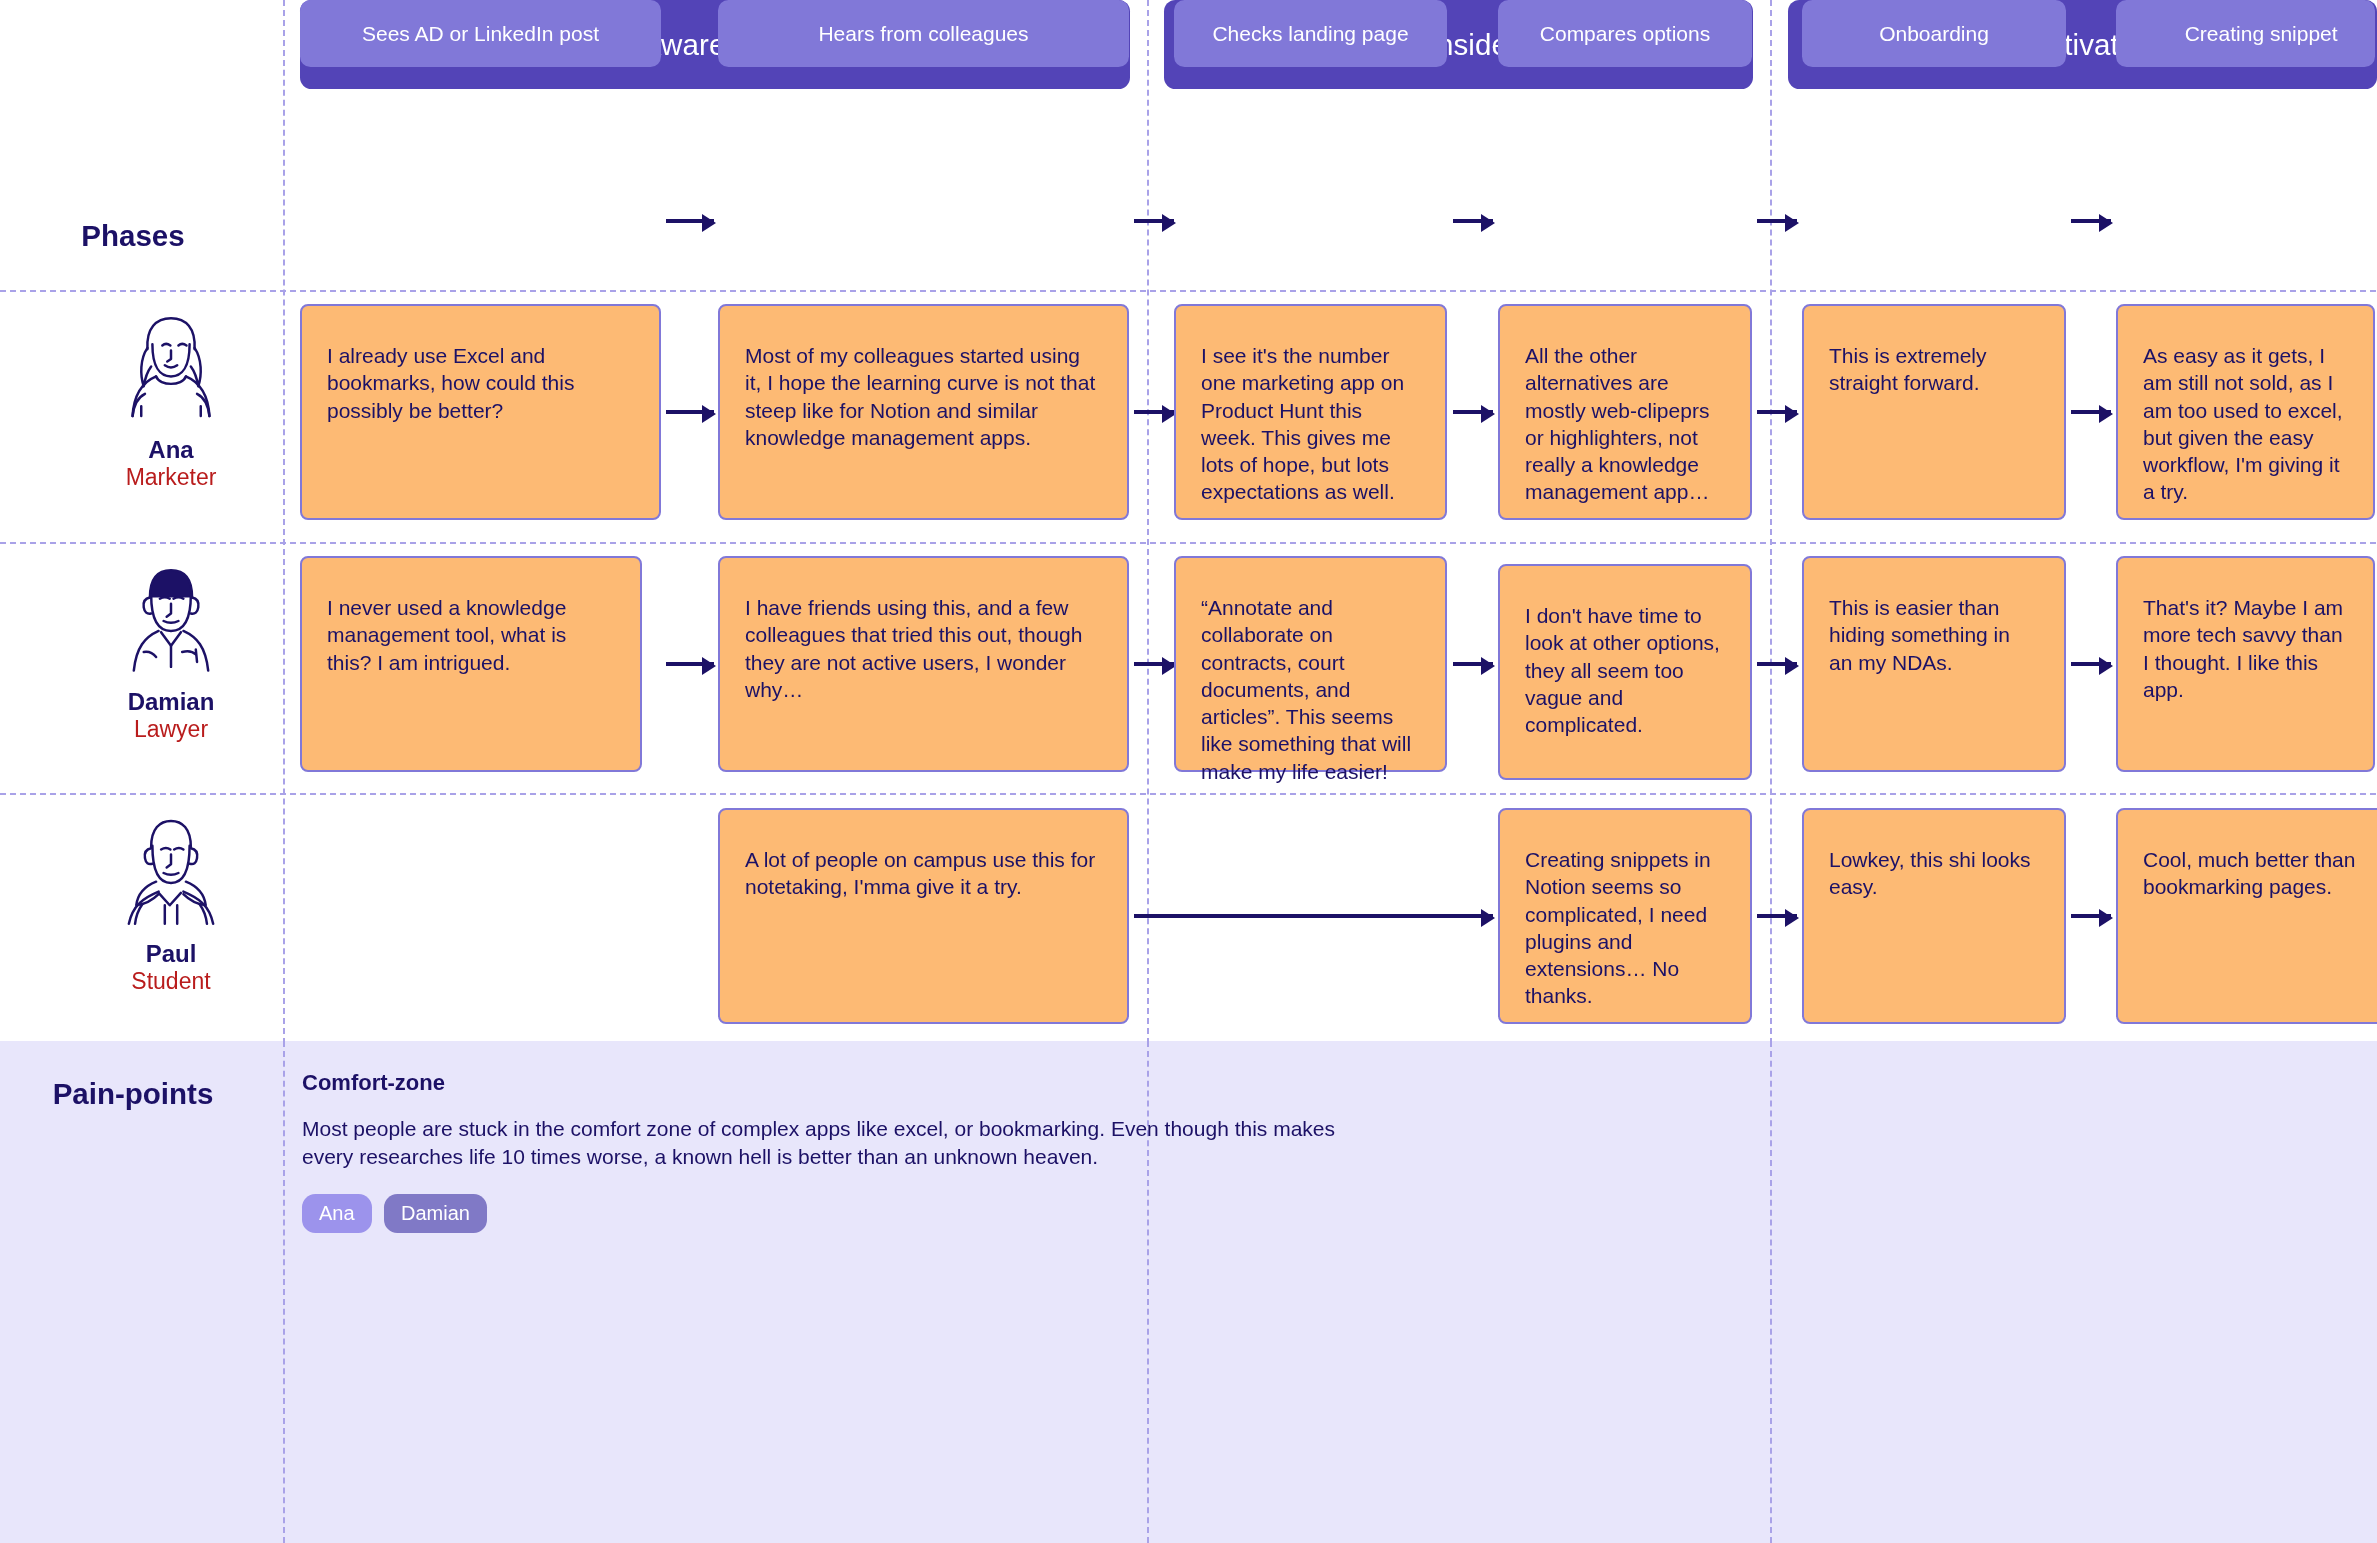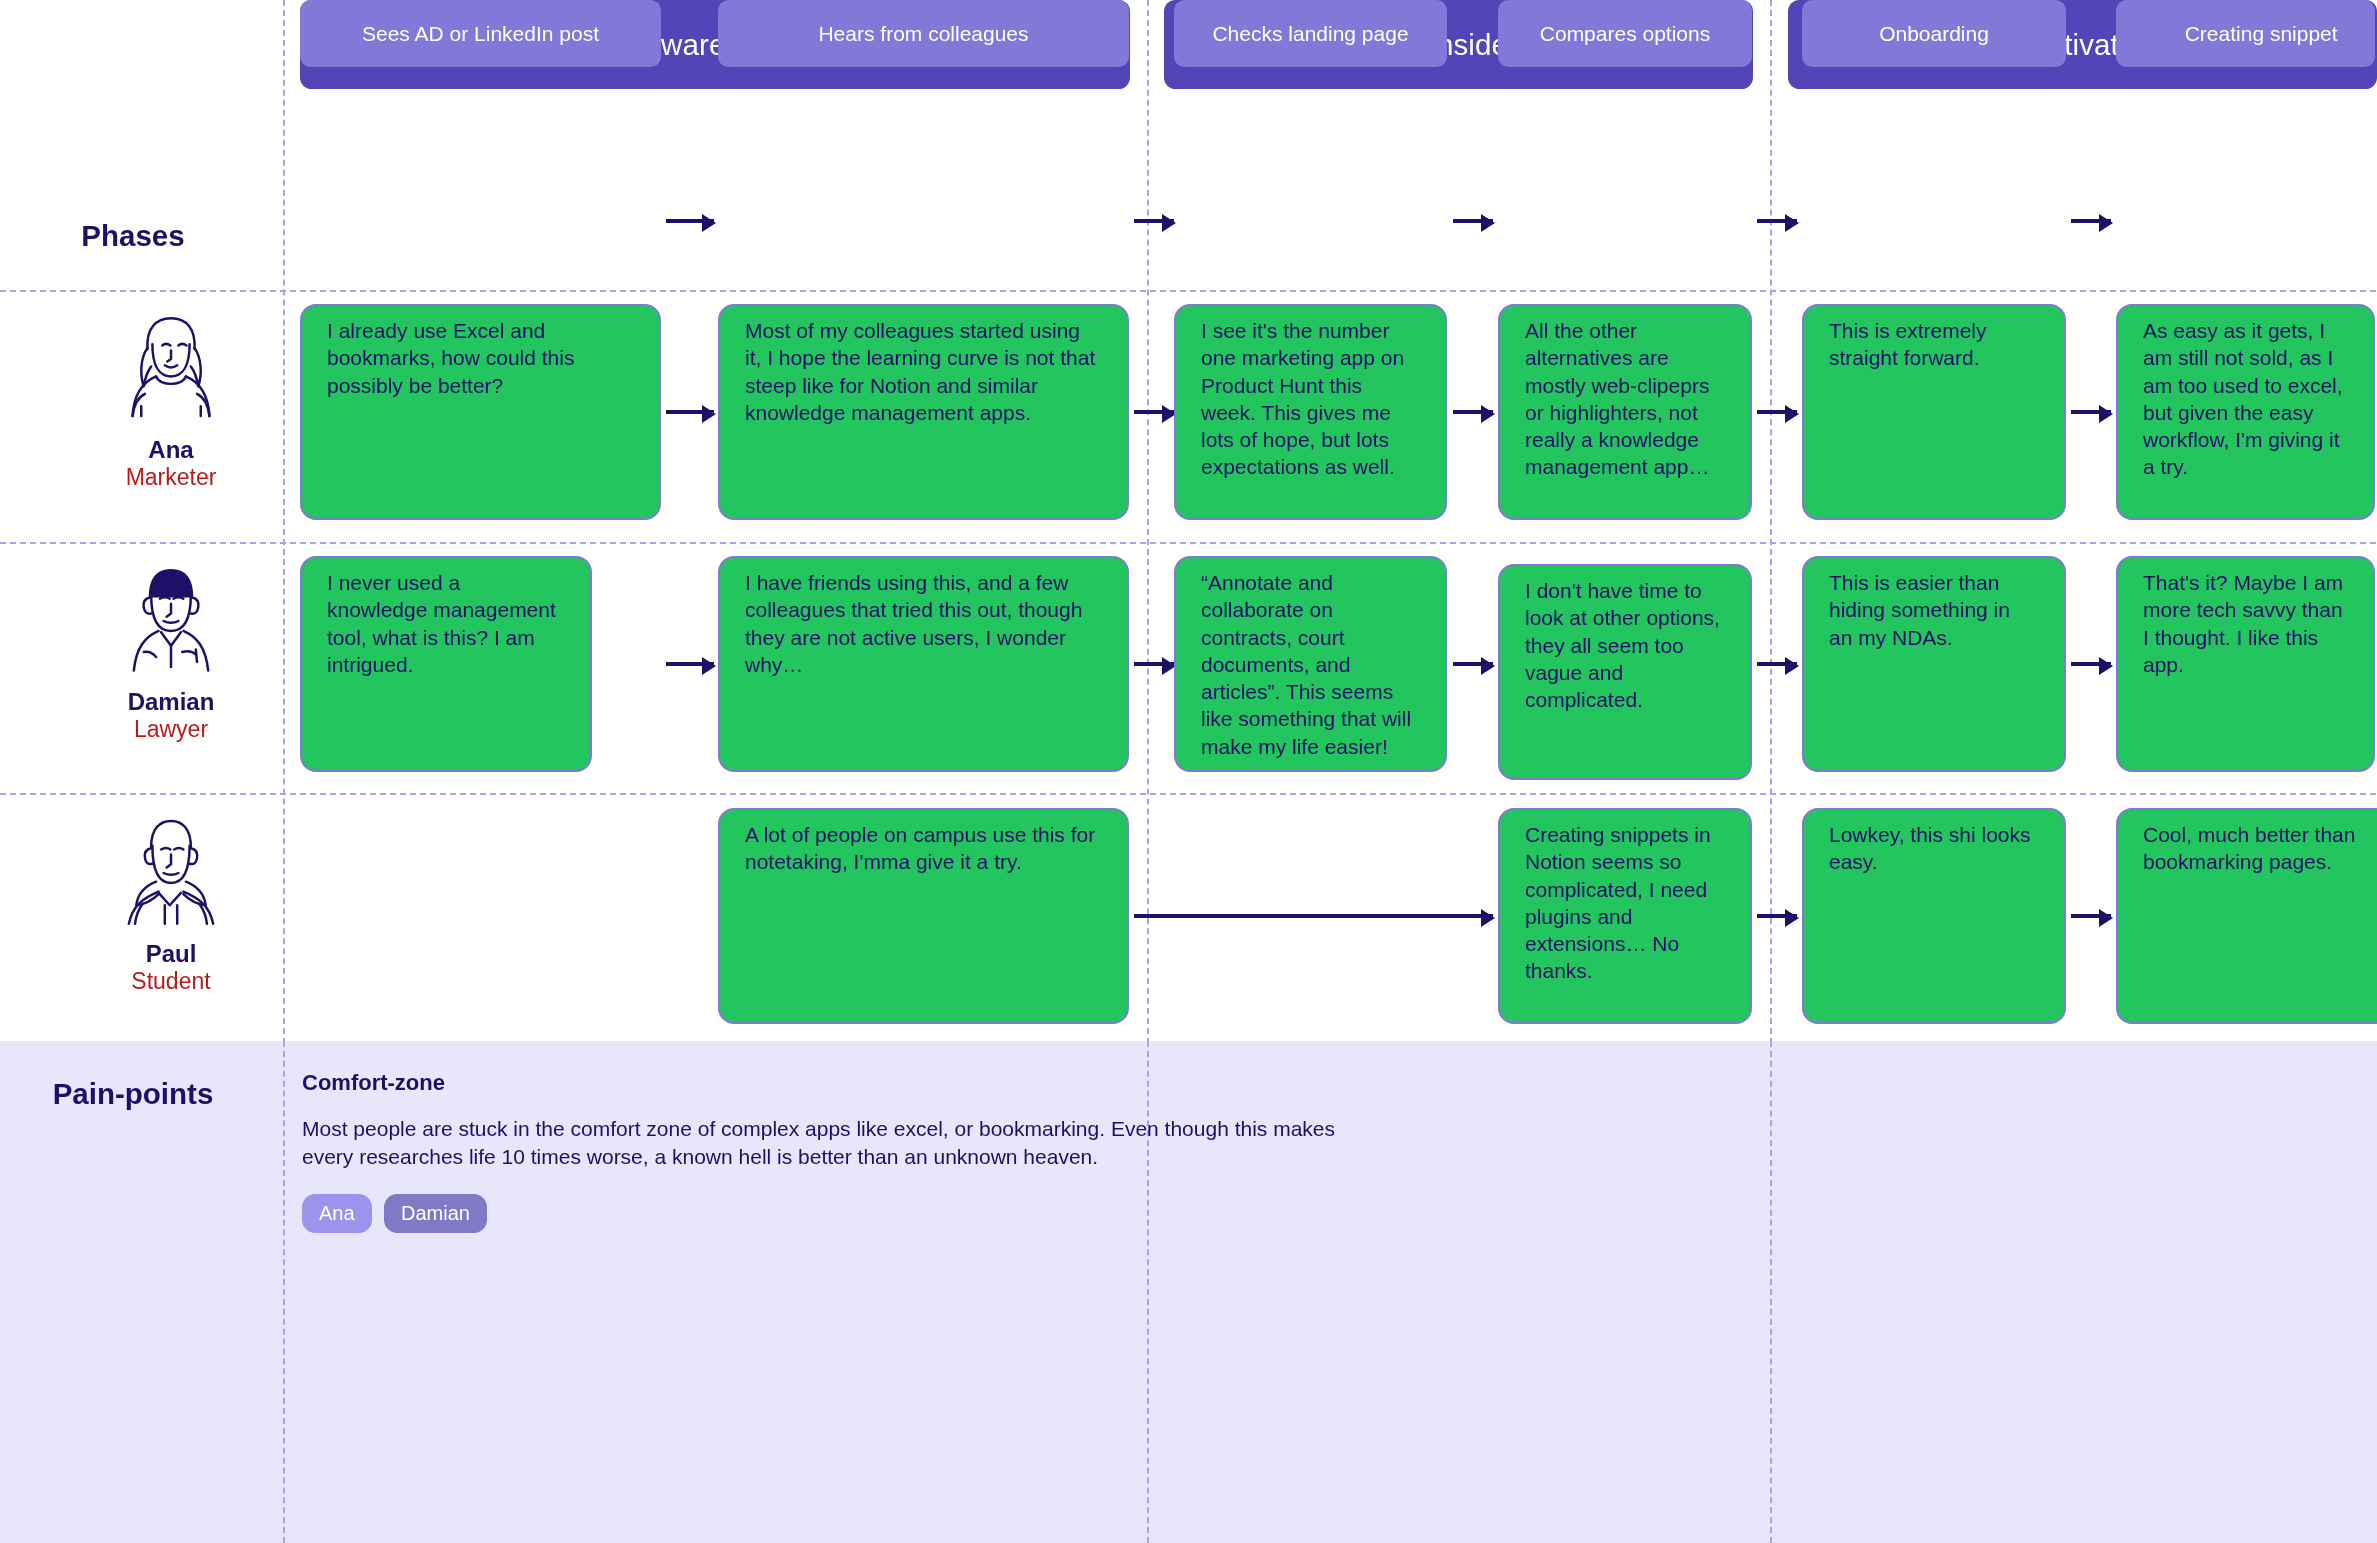--- a/index.html
+++ b/index.html
@@ -47,24 +47,24 @@
 
   
   .persona { position:absolute; left:71px; width:200px; text-align:center; }
   .persona .avatar { width:124px; height:124px; margin:0 auto; display:block; }
   .persona .pname { font-size:24px; font-weight:bold; color:#1c1166; margin-top:4.8px; }
   .persona .prole { font-size:23px; font-weight:400; color:#b91c1c; }
 
   
   .card {
     position:absolute;
-    background:#22c55e;
+    background:#fdba74;
     border:2.4px solid #8178d8;
-    border-radius:16px;
-    padding:11px 25px 0 25px;
+    border-radius:8px;
+    padding:36px 25px 0 25px;
     font-size:21px; line-height:1.30; color:#1c1166;
   }
 
   
   .arrow { position:absolute; height:0; border-top:4.8px solid #1c1166; }
   .arrow::after {
     content:""; position:absolute; right:-1.9px; top:-9px;
     width:0;height:0;
     border-left:14.3px solid #1c1166;
     border-top:9px solid transparent;
@@ -226,21 +226,21 @@
   <div class="arrow" style="left:1757px; top:410px; width:40px;"></div>
 
   <div class="card" style="left:1802px; top:304px; width:264px; height:216px;">
     <span>This is extremely straight forward.</span>
   </div>
   <div class="arrow" style="left:2071px; top:410px; width:40px;"></div>
   <div class="card" style="left:2116px; top:304px; width:259px; height:216px;">
     <span>As easy as it gets, I am still not sold, as I am too used to excel, but given the easy workflow, I'm giving it a try.</span>
   </div>
 
-  <div class="card" style="left:300px; top:556px; width:292px; height:216px;">
+  <div class="card" style="left:300px; top:556px; width:342px; height:216px;">
     <span>I never used a knowledge management tool, what is this? I am intrigued.</span>
   </div>
   <div class="arrow" style="left:666px; top:662px; width:48px;"></div>
   <div class="card" style="left:718px; top:556px; width:411px; height:216px;">
     <span>I have friends using this, and a few colleagues that tried this out, though they are not active users, I wonder why…</span>
   </div>
   <div class="arrow" style="left:1134px; top:662px; width:40px;"></div>
 
   <div class="card" style="left:1174px; top:556px; width:273px; height:216px;">
     <span>“Annotate and collaborate on contracts, court documents, and articles”. This seems like something that will make my life easier!</span>

